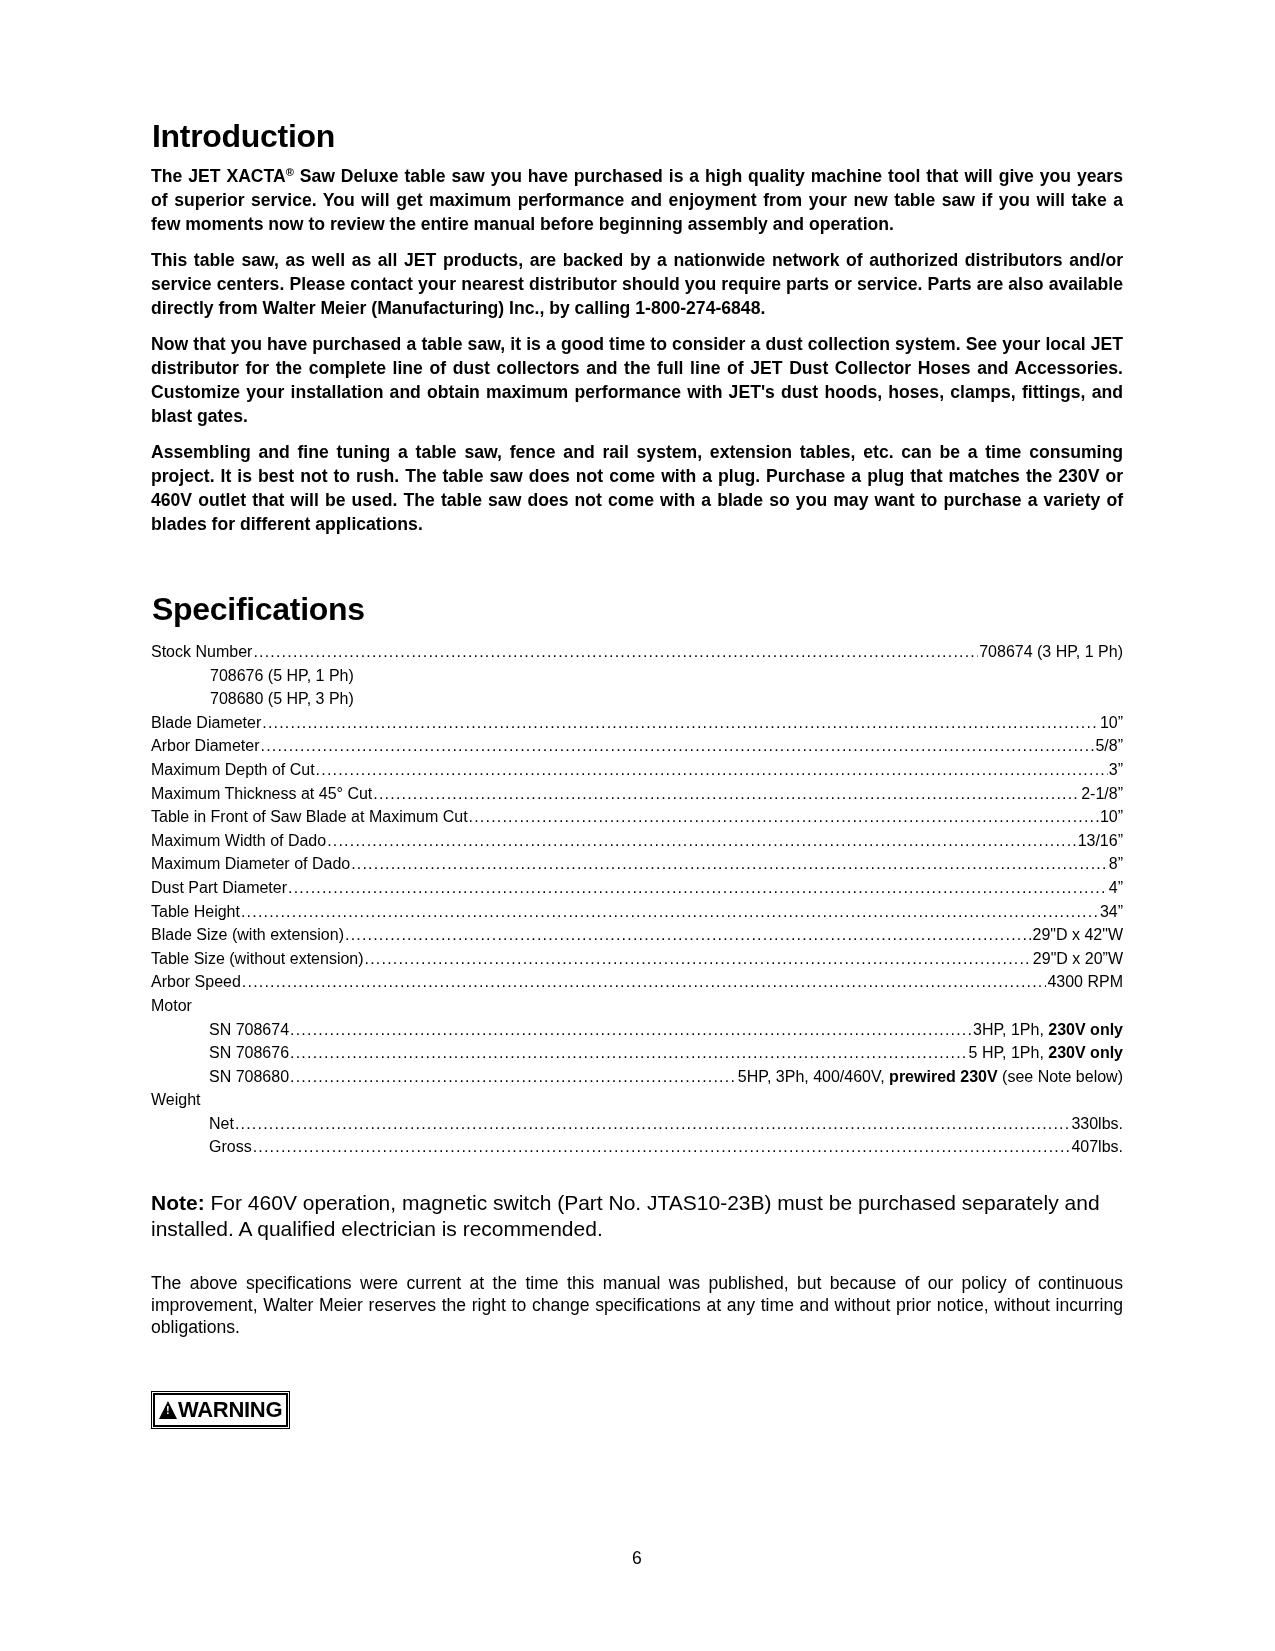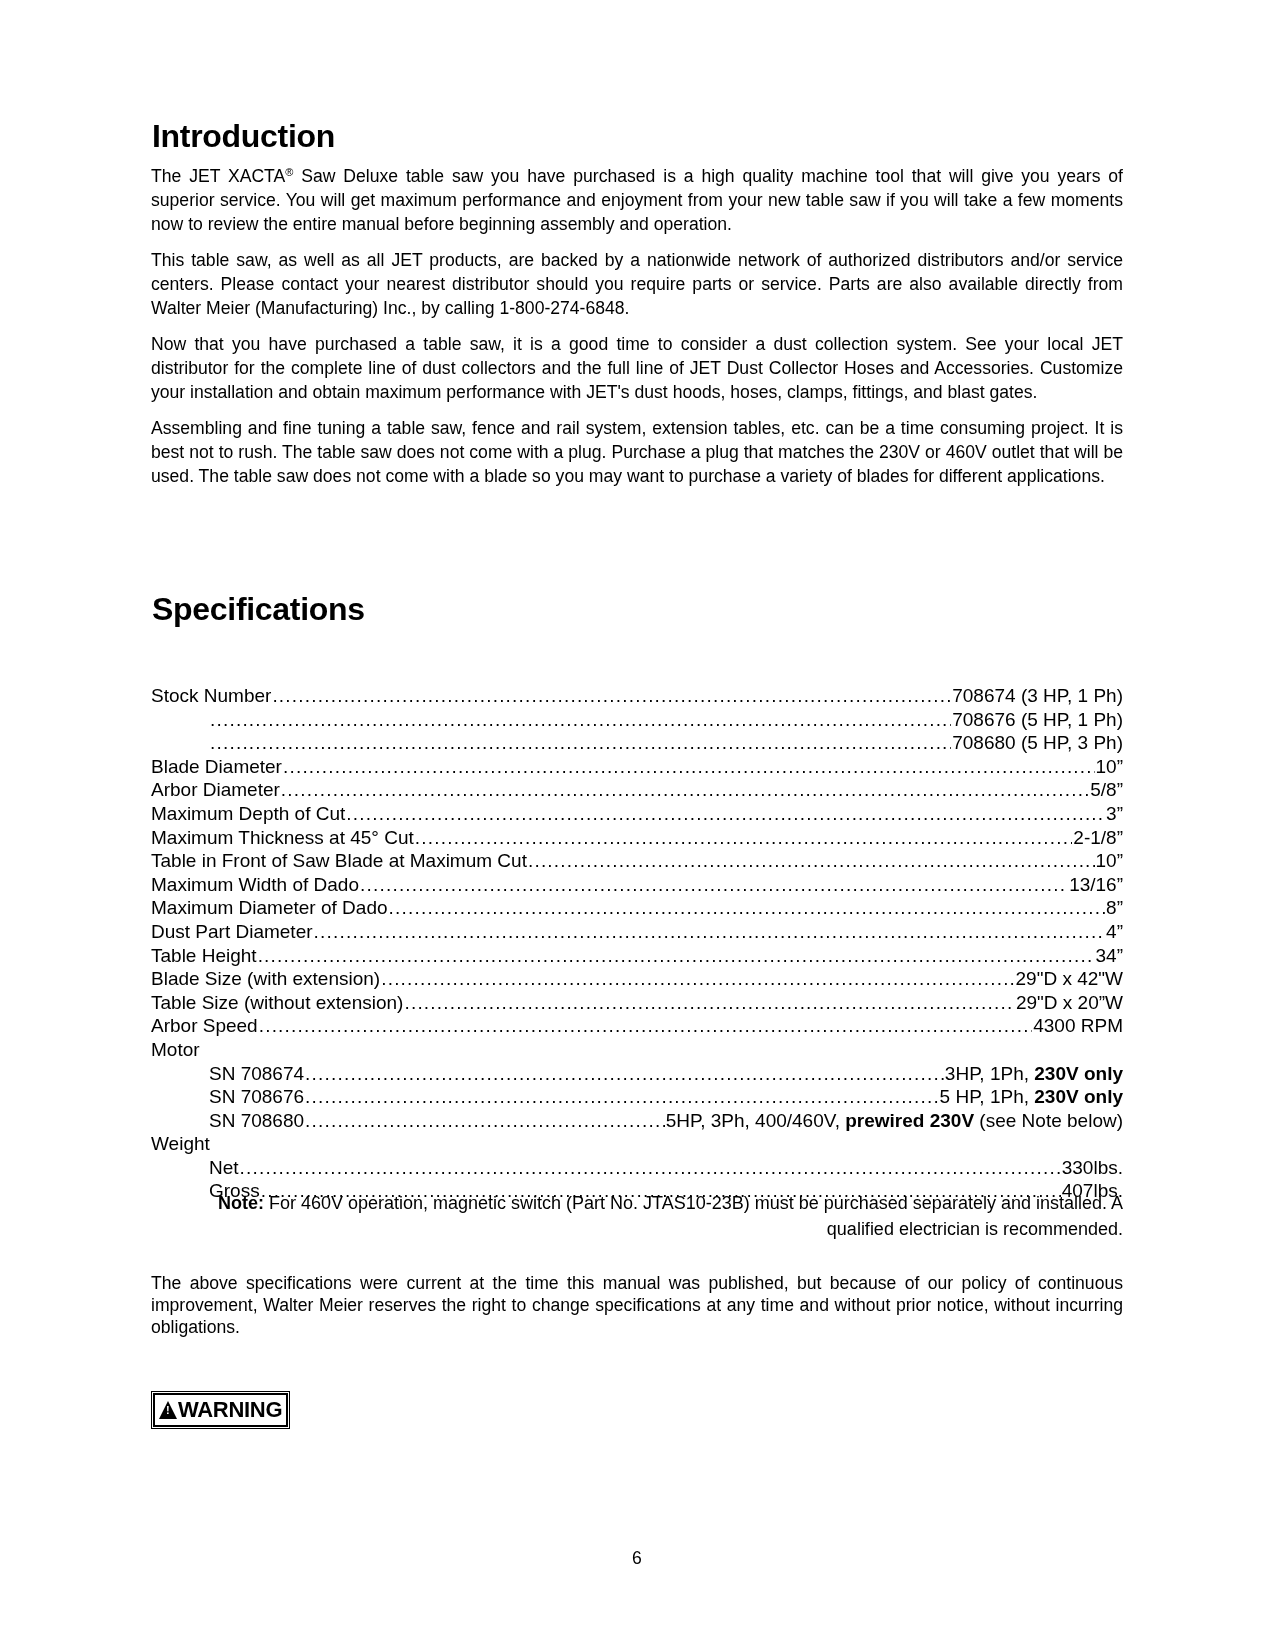--- a/index.html
+++ b/index.html
@@ -5,33 +5,33 @@
   html, body { margin: 0; padding: 0; background: #ffffff; }
   body { width: 1275px; height: 1651px; position: relative; overflow: hidden;
          font-family: "Liberation Sans", sans-serif; color: #000; }
   .page { position: absolute; left: 151px; top: 0; width: 972px; }
   h1 { font-family: "Liberation Sans", sans-serif; font-weight: bold; font-size: 32px;
        margin: 1px; position: absolute; left: 0; line-height: 1; letter-spacing: -0.3px; }
   #h-intro { top: 119px; }
   #h-spec { top: 592px; }
   .body-text { position: absolute; left: 0; width: 972px; font-size: 17.6px;
                line-height: 24px; text-align: justify; }
-  .body-text p { margin: 0 0 12px 0; }
+  .body-text p { margin: 0 0 12px 0; font-weight: bold; }
   #intro-block { top: 164px; }
   sup.reg { font-size: 11px; vertical-align: top; position: relative; top: -4px; }
-  .specs { position: absolute; left: 0; top: 640px; width: 972px; font-size: 19px; line-height: 23.6px; margin-top: 44px; }
+  .specs { position: absolute; left: 0; top: 640px; width: 972px; font-size: 16px; line-height: 23.6px; }
   .row { display: flex; align-items: baseline; white-space: nowrap; height: 23.6px; }
   .row .lbl { flex: 0 0 auto; }
   .row .dots { flex: 1 1 auto; overflow: hidden; white-space: nowrap; letter-spacing: 1.2px; margin: 0 1px; }
   .row .dots::after { content: "......................................................................................................................................................................................................................................................................................................................"; }
   .row .val { flex: 0 0 auto; }
-  .row.ind { padding-left: 58px; }
+  .row.ind { padding-left: 58px; flex-direction: column; }
   .row.ind2 { padding-left: 58px; }
   b { font-weight: bold; }
-  .note { position: absolute; left: 0; top: 1190px; width: 972px; font-size: 18px; line-height: 26px; text-align: right; }
+  .note { position: absolute; left: 0; top: 1190px; width: 972px; font-size: 21px; line-height: 26px; }
   .policy { position: absolute; left: 0; top: 1272px; width: 972px; font-size: 17.6px; line-height: 22px; text-align: justify; }
   .warning-wrap { position: absolute; left: 0; top: 1391px; width: 972px; font-size: 17.6px;
                   line-height: 24px; font-weight: bold; text-align: justify; }
   .warn-box { display: inline-block; border: 1px solid #000; padding: 1px; margin-right: 12px; vertical-align: -4px; }
   .warn-inner { border: 2px solid #000; padding: 0 4px; font-size: 22px; line-height: 30px; font-weight: bold;
                 display: flex; align-items: center; letter-spacing: -0.3px; }
   .warn-tri { width: 0; height: 0; border-left: 9px solid transparent; border-right: 9px solid transparent;
               border-bottom: 18px solid #000; position: relative; margin-right: 1px; }
   .warn-tri span { position: absolute; left: -2px; top: 4px; color: #fff; font-size: 11px; line-height: 11px; font-weight: bold; }
   .page-num { position: absolute; left: 0; width: 972px; top: 1548px; text-align: center; font-size: 17.6px; }

